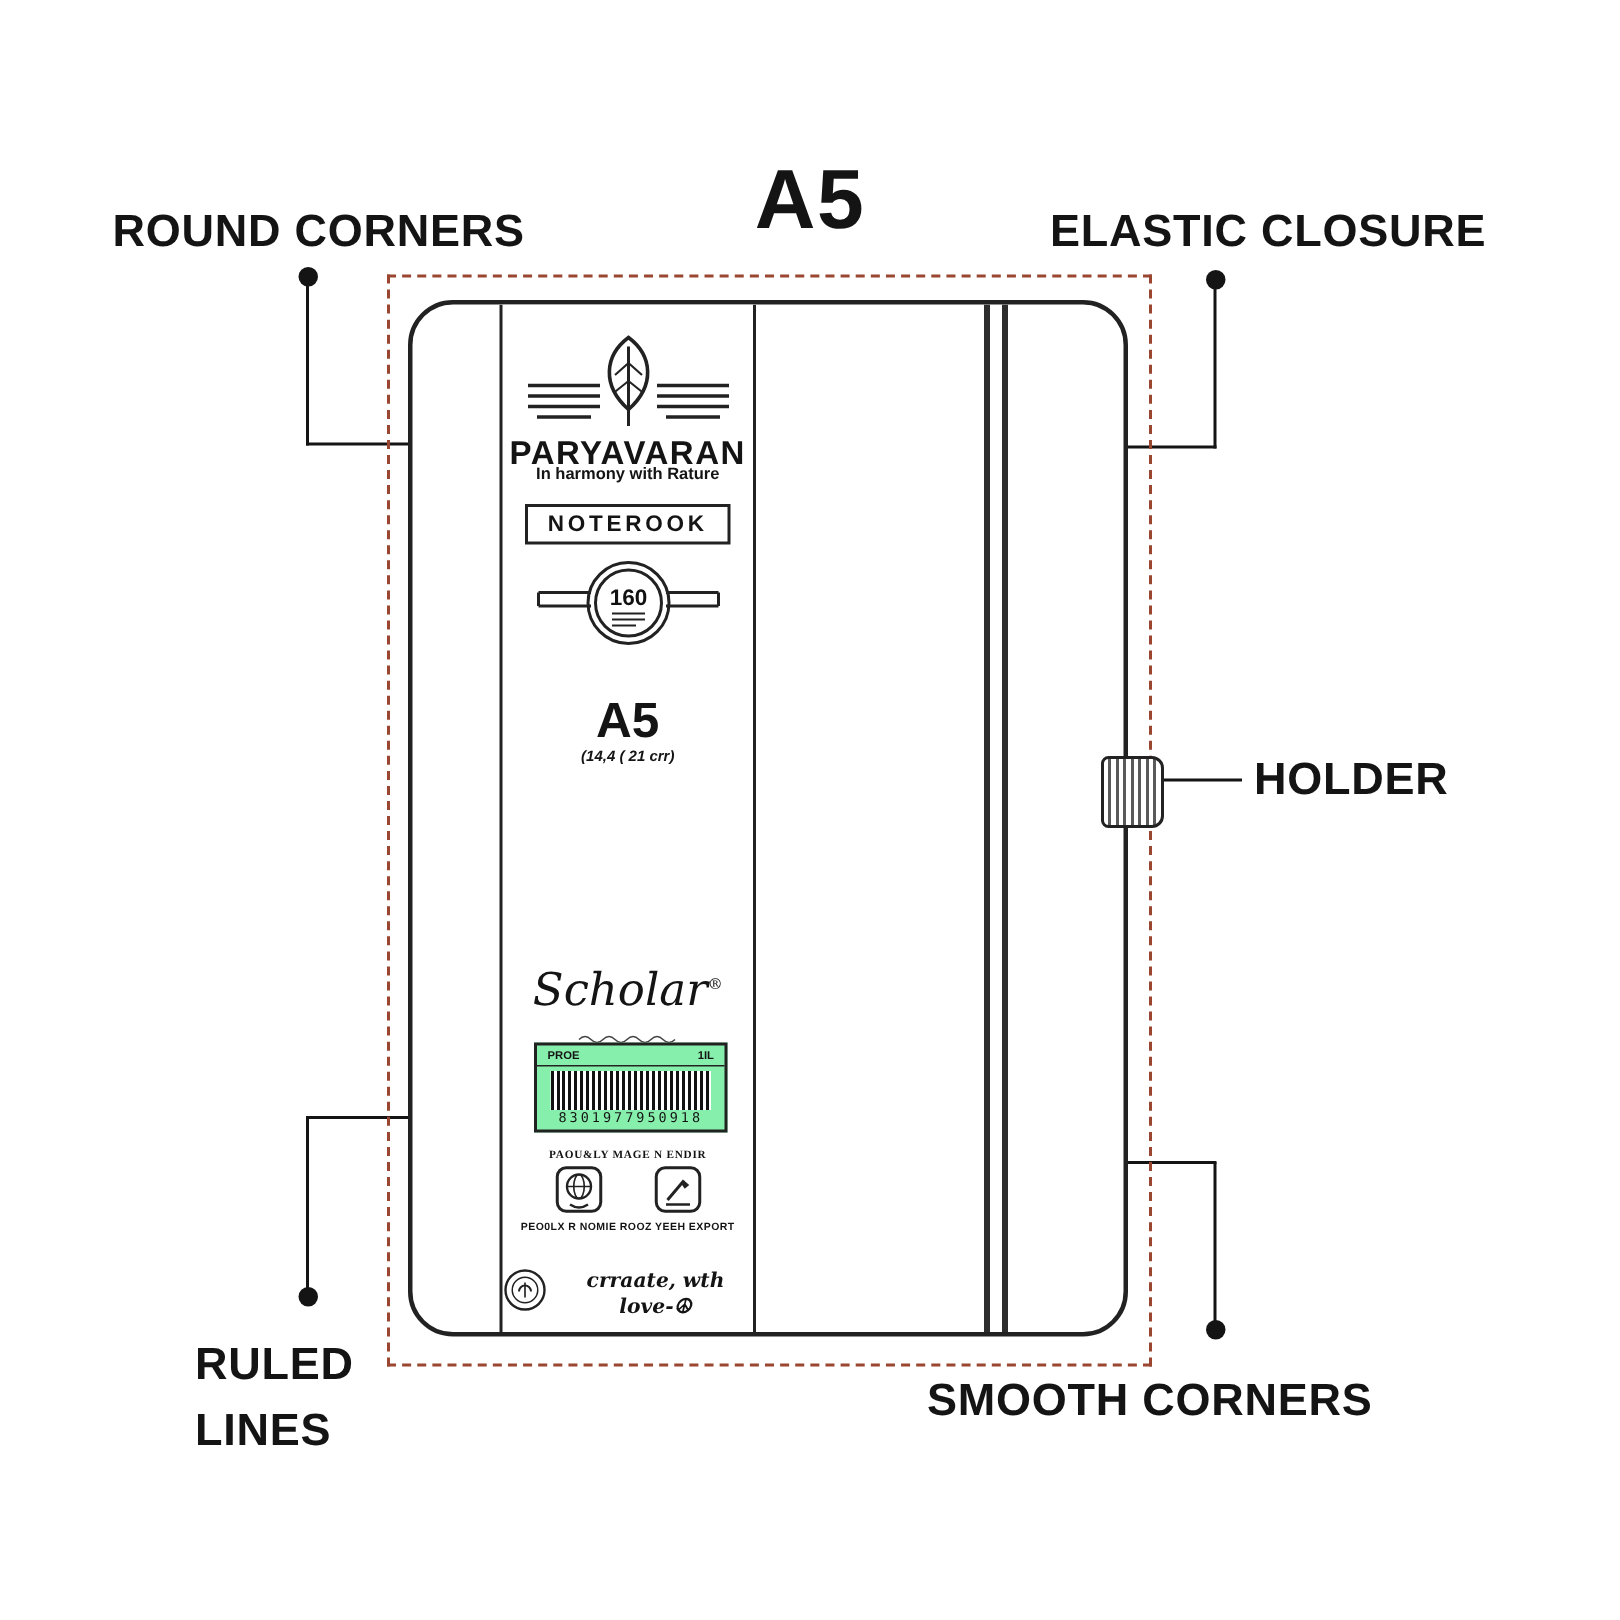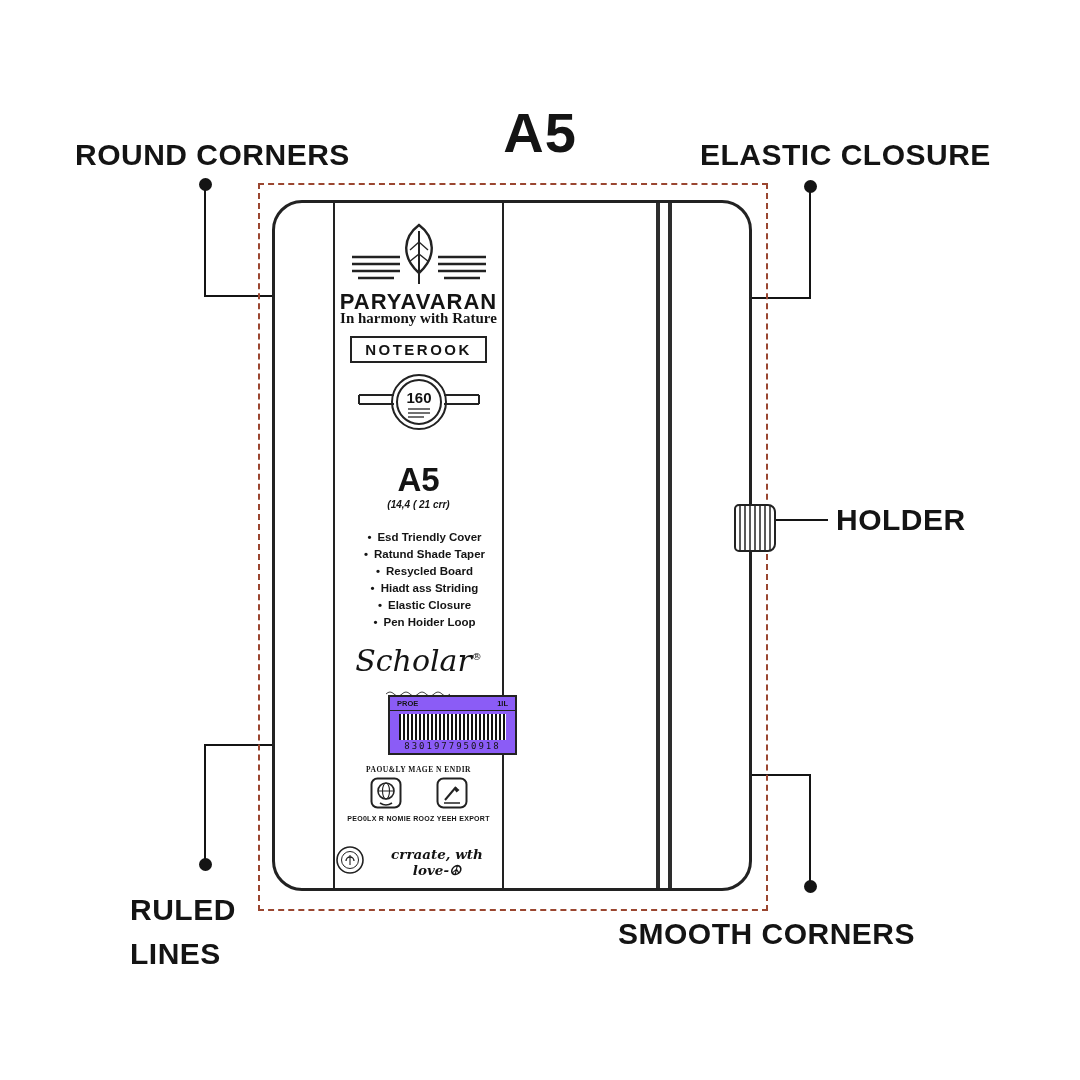--- a/index.html
+++ b/index.html
@@ -47,36 +47,36 @@
   .penholder{position:absolute;left:734px;top:504px;width:38px;height:44px;z-index:3;
              border:2px solid #222;border-radius:5px 8px 8px 5px;
              background:repeating-linear-gradient(90deg,#fff 0 3px,#5a5a5a 3px 5px);}
 
   
   .band{position:absolute;left:58px;top:0;width:167px;height:100%;
         border-left:2.5px solid #222;border-right:2.5px solid #222;background:#fff;}
   .band > div{position:absolute;left:0;right:0;text-align:center;}
   .leafwrap{top:20px;}
   .brand{top:86px;font-size:22px;font-weight:700;letter-spacing:1px;}
-  .brand-tag{top:107px;font-size:15px;font-weight:600;font-family:Liberation Serif, serif;}
+  .brand-tag{top:107px;font-size:11px;font-weight:600;}
   .productbox-row{top:133px;}
   .productbox{display:inline-block;border:2px solid #222;padding:3px 13px;
               font-size:15px;font-weight:700;letter-spacing:2.5px;}
   .badgewrap{top:170px;}
   .sizebig{top:258px;font-size:33px;font-weight:700;}
   .dims{top:296px;font-size:10px;font-weight:600;font-style:italic;}
   .features{top:326px;left:20px !important;right:8px !important;text-align:left;}
   .features ul{margin:0;padding:0;list-style:none;}
   .features li{font-size:11.5px;font-weight:700;line-height:17px;}
   .features li::before{content:"•";margin-right:6px;}
   .scholar{top:440px;font-family:"DejaVu Serif",serif;font-style:italic;
            font-weight:400;font-size:30px;}
   .scholar sup{font-size:10px;font-style:normal;}
   .scribble{top:480px;}
-  .barcodebox{top:492px;left:21px !important;width:125px;border:2px solid #222;background:#8b5cf6;margin-left:32px;}
+  .barcodebox{top:492px;left:21px !important;width:125px;border:2px solid #222;background:#86efac;}
   .bc-head{display:flex;justify-content:space-between;padding:2px 7px;border-bottom:1.5px solid #222;
            font-size:7.5px;font-weight:700;}
   .bc-bars{height:26px;margin:3px 9px 1px 9px;
            background:repeating-linear-gradient(90deg,#111 0 2px,#fff 2px 4px);}
   .bc-num{text-align:center;font-family:"DejaVu Sans Mono",monospace;font-size:9px;
           letter-spacing:2px;padding-bottom:2px;}
   .madein{top:562px;font-size:7.5px;font-weight:700;letter-spacing:.5px;font-family:Liberation Serif, serif;}
   .iconsrow{top:574px;display:flex;justify-content:center;gap:34px;}
   .exportline{top:612px;font-size:7px;font-weight:700;letter-spacing:.3px;}
   .loverow{top:642px;display:flex;justify-content:center;align-items:center;gap:7px;}
@@ -172,30 +172,20 @@
             <line x1="69" y1="36" x2="91" y2="36"></line>
             <line x1="69" y1="40" x2="91" y2="40"></line>
             <line x1="69" y1="44" x2="85" y2="44"></line>
           </g>
         </svg>
       </div>
 
       <div class="sizebig">A5</div>
       <div class="dims">(14,4 ( 21 crr)</div>
 
-      <div class="features">
-        <ul>
-          <li>Esd Triendly Cover</li>
-          <li>Ratund Shade Taper</li>
-          <li>Resycled Board</li>
-          <li>Hiadt ass Striding</li>
-          <li>Elastic Closure</li>
-          <li>Pen Hoider Loop</li>
-        </ul>
-      </div>
 
       <div class="scholar">
         <span>Scholar</span><sup>®</sup>
       </div>
       <div class="scribble">
         <svg width="70" height="8" viewBox="0 0 70 8">
           <path d="M2 5 q4 -4 8 0 t8 0 t8 0 t8 0 t8 0 t8 0 t8 0 t8 0" fill="none" stroke="#444" stroke-width="1"></path>
         </svg>
       </div>
 

